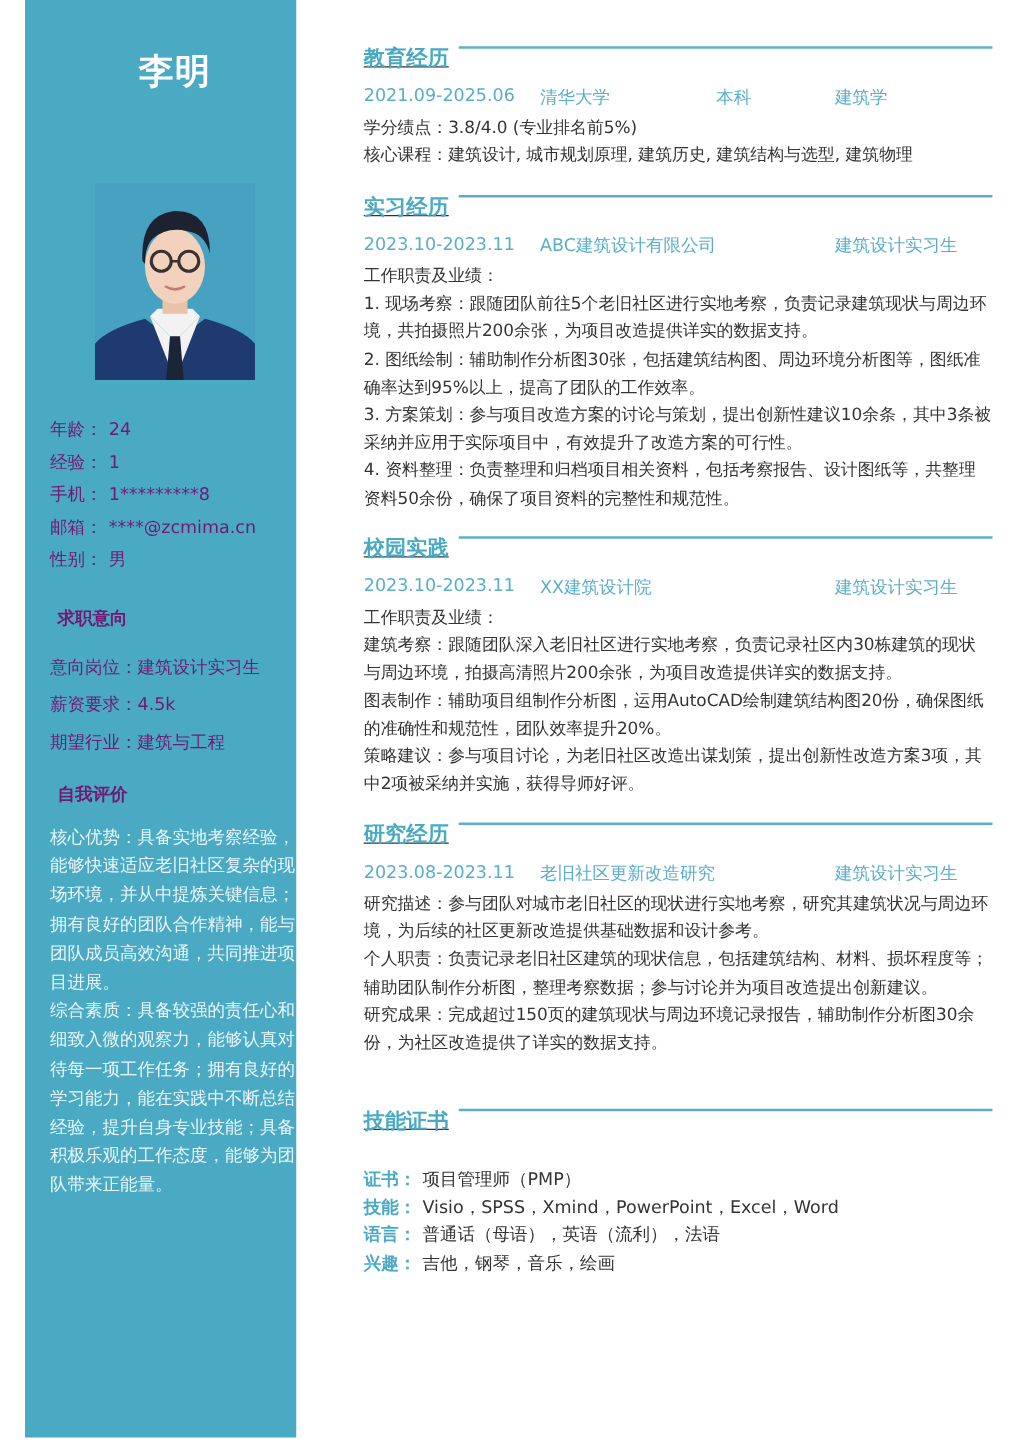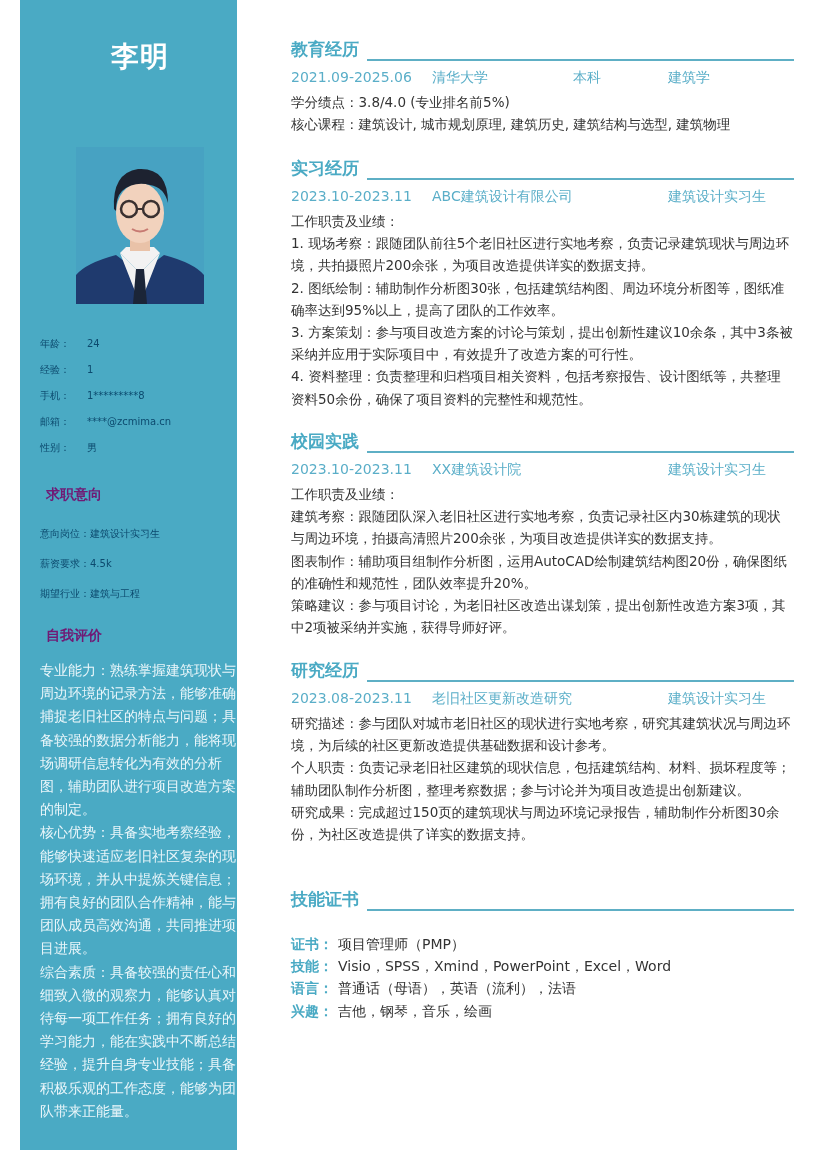--- a/index.html
+++ b/index.html
@@ -15,38 +15,38 @@
     font-size: 28px; font-weight: bold; letter-spacing: 1px; color: #ffffff;
   }
   .photo {
     position: absolute; left: 56px; top: 147px; width: 128px; height: 157px;
     background: linear-gradient(180deg, #3d9bbd 0%, #4ca7c7 60%, #5ab0cc 100%);
     overflow: hidden;
   }
   .photo svg { width: 100%; height: 100%; display: block; }
 
   .info { position: absolute; left: 20px; top: 334px; width: 210px; }
-  .info-row { height: 26px; line-height: 20px; font-size: 10px; color: #0c4a6e; white-space: nowrap; }
+  .info-row { height: 26px; line-height: 20px; font-size: 14px; color: #701a75; white-space: nowrap; }
   .info-row .lbl { display: inline-block; width: 47px; }
 
   .side-title {
     position: absolute; left: 26px; font-size: 14px; font-weight: bold; color: #701a75;
   }
   .intent { position: absolute; left: 20px; top: 524px; width: 210px; }
   .intent .info-row { height: 30px; }
 
   .eval {
     position: absolute; left: 20px; top: 659px; width: 204px;
     font-size: 14px; line-height: 23.2px; color: #eaf6fa;
   }
   .eval p { margin: 0; }
 
   .main { position: absolute; left: 291px; top: 0; width: 503px; }
   .section { position: absolute; left: 0; width: 503px; }
-  .sec-head { position: relative; height: 26px; display: flex; align-items: flex-end; }
+  .sec-head { position: relative; height: 26px; display: flex; align-items: flex-start; text-decoration: underline; }
   .sec-title { font-size: 17px; font-weight: bold; color: #4aaac4; white-space: nowrap; }
   .sec-line { flex: 1; height: 2px; background: #5eafc5; margin-left: 8px; margin-top: 2px; }
 
   .entry-head { position: relative; height: 22px; margin-top: 8px; font-size: 14px; color: #5aaec8; }
   .entry-head span { position: absolute; top: 0; white-space: nowrap; }
   .c1 { left: 0; } .c2 { left: 141px; } .c3 { left: 282px; } .c4 { left: 377px; }
 
   .body-text { font-size: 13.5px; line-height: 22.2px; color: #333333; }
   .body-text p { margin: 0; }
 
@@ -94,21 +94,20 @@
 
   <div class="side-title" style="top:486px;">求职意向</div>
   <div class="intent">
     <div class="info-row"><span>意向岗位：</span><span>建筑设计实习生</span></div>
     <div class="info-row"><span>薪资要求：</span><span>4.5k</span></div>
     <div class="info-row"><span>期望行业：</span><span>建筑与工程</span></div>
   </div>
 
   <div class="side-title" style="top:627px;">自我评价</div>
   <div class="eval">
-    <p>专业能力：熟练掌握建筑现状与周边环境的记录方法，能够准确捕捉老旧社区的特点与问题；具备较强的数据分析能力，能将现场调研信息转化为有效的分析图，辅助团队进行项目改造方案的制定。</p>
     <p>核心优势：具备实地考察经验，能够快速适应老旧社区复杂的现场环境，并从中提炼关键信息；拥有良好的团队合作精神，能与团队成员高效沟通，共同推进项目进展。</p>
     <p>综合素质：具备较强的责任心和细致入微的观察力，能够认真对待每一项工作任务；拥有良好的学习能力，能在实践中不断总结经验，提升自身专业技能；具备积极乐观的工作态度，能够为团队带来正能量。</p>
   </div>
 </div>
 
 <div class="main">
 
   <div class="section" style="top:35px;">
     <div class="sec-head">
       <span class="sec-title">教育经历</span>

